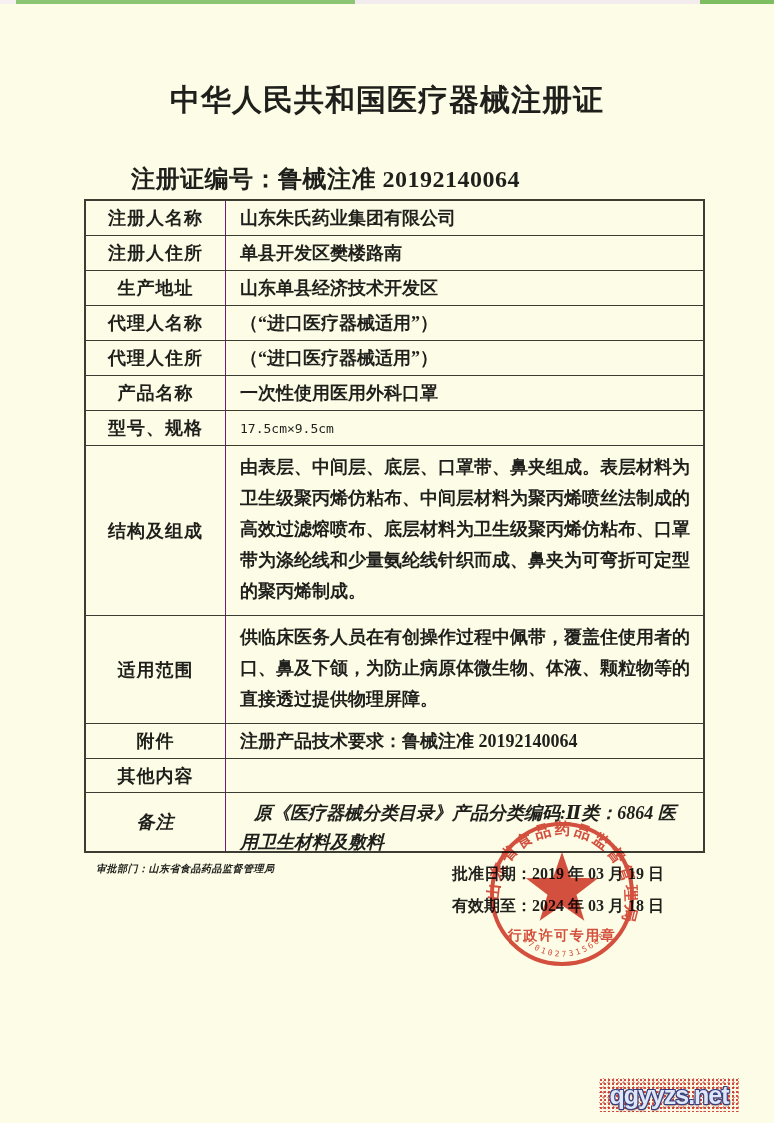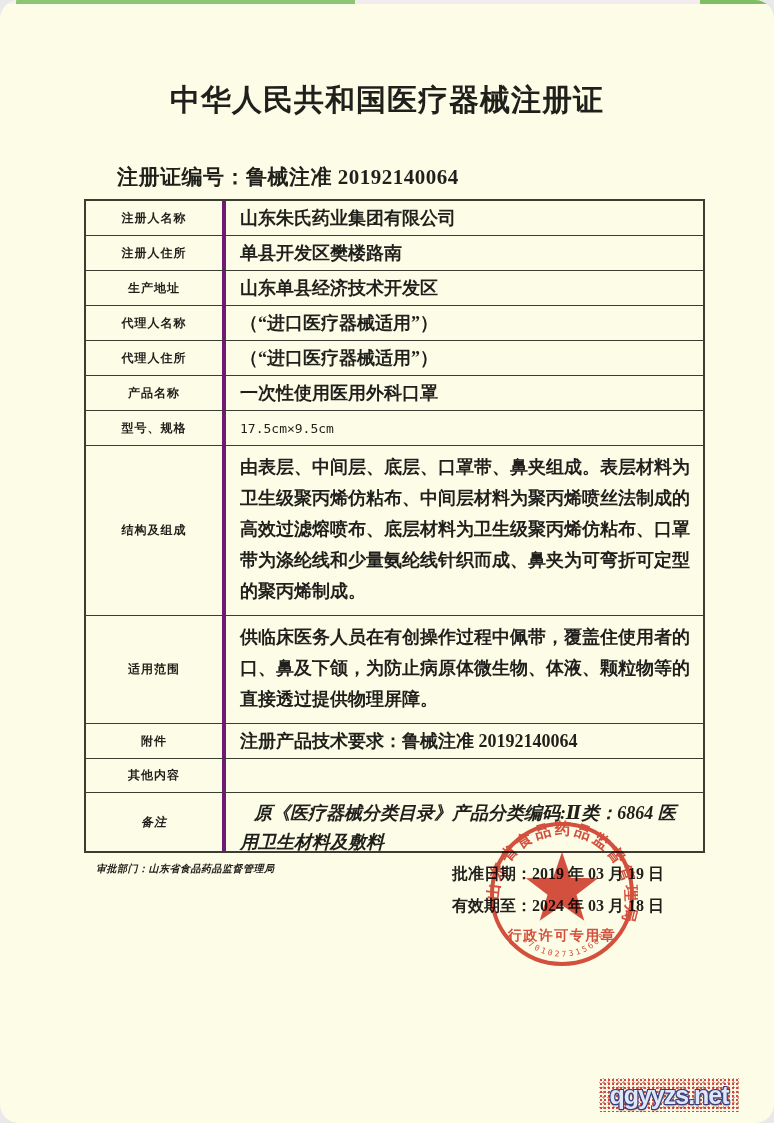--- a/index.html
+++ b/index.html
@@ -3,51 +3,50 @@
 <meta charset="utf-8">
 <style>
   html,body{margin:0;padding:0;background:#e9e9e9;}
   .page{
     position:relative;
     width:774px;height:1123px;
     background:#fdfce6;
     font-family:"Liberation Serif","DejaVu Serif",serif;
     color:#1f1f1c;
     overflow:hidden;
-    border-radius:19px;
   }
   .top-strip{
     position:absolute;top:0;left:0;width:774px;height:4px;
     background:linear-gradient(to right,
       #f6f0f2 0px,#f6f0f2 16px,
       #8cc573 16px,#8cc573 355px,
       #f3ecee 355px,#f3ecee 700px,
       #7fbd62 700px,#7fbd62 774px);
   }
   .doc-title{
     position:absolute;top:80px;left:0;width:774px;
     margin:0;text-align:center;
     font-size:30px;font-weight:bold;letter-spacing:1px;
   }
   .cert-line{
-    position:absolute;top:163px;left:117px;
-    font-size:21px;font-weight:600;letter-spacing:.5px;
+    position:absolute;top:163px;left:131px;
+    font-size:24px;font-weight:600;letter-spacing:.5px;
   }
   .cert-table{
     position:absolute;top:199px;left:84px;width:621px;
     border:2px solid #3c3c32;
     box-sizing:border-box;
   }
   .trow{display:flex;border-bottom:1px solid #3c3c32;box-sizing:border-box;}
   .trow:last-child{border-bottom:none;}
   .tlabel{
     flex:0 0 140px;width:140px;box-sizing:border-box;
-    border-right:4px solid #701a75;
+    border-right:1px solid #701a75;
     display:flex;align-items:center;justify-content:center;
-    font-size:12px;font-weight:600;letter-spacing:1px;
+    font-size:18px;font-weight:600;letter-spacing:1px;
     text-align:center;
   }
   .tvalue{
     flex:1;box-sizing:border-box;
     padding:0 10px 0 14px;
     font-size:18px;font-weight:600;
     display:flex;align-items:center;
     line-height:31px;
   }
   .tvalue.multiline{align-items:flex-start;padding-top:6px;padding-bottom:6px;display:block;}

